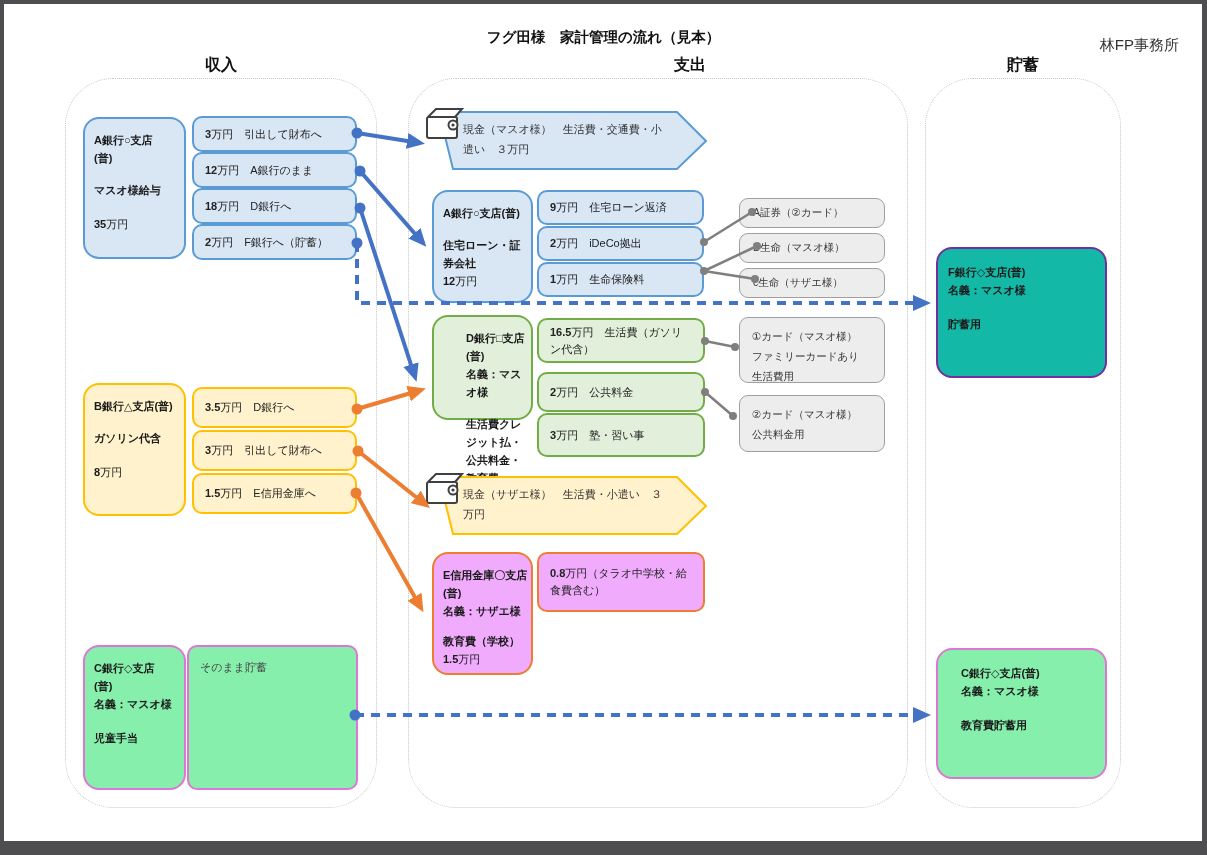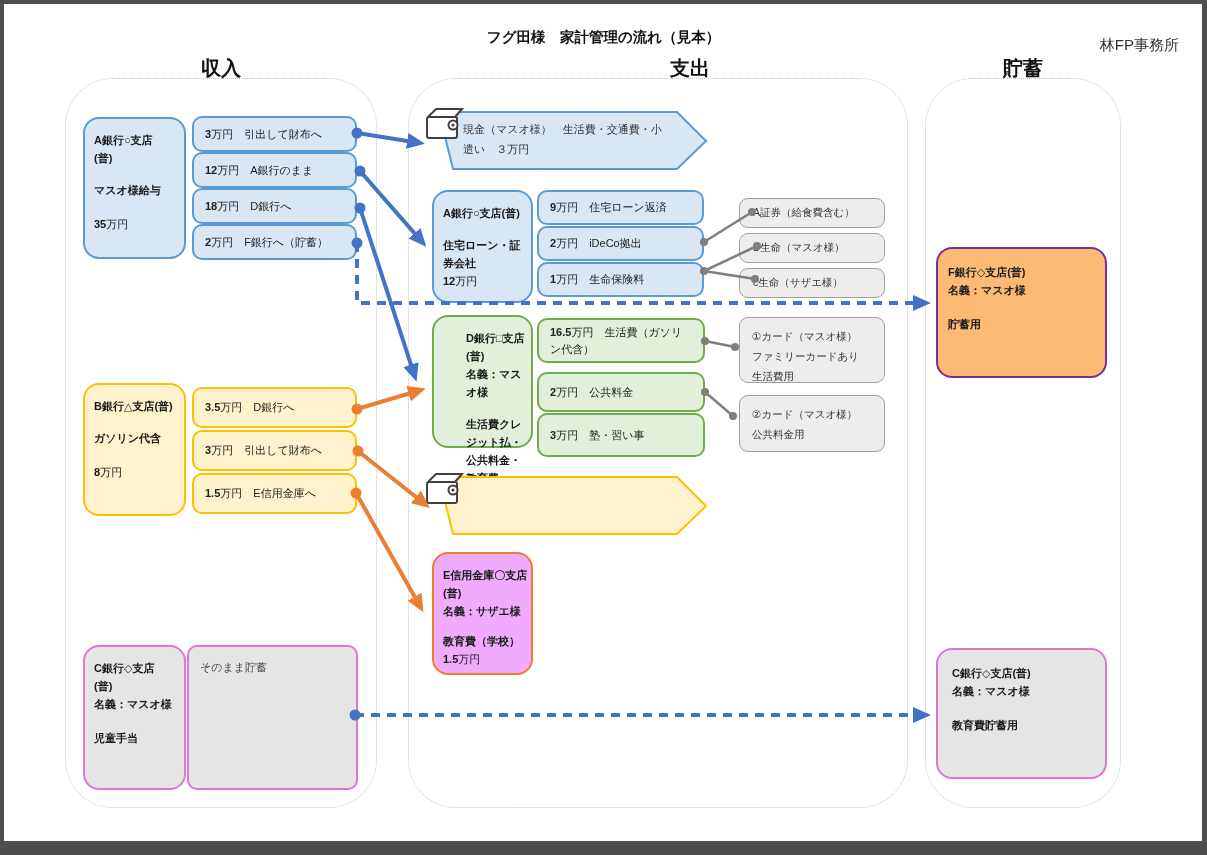--- a/index.html
+++ b/index.html
@@ -2,37 +2,37 @@
 <html><head>
 <meta charset="utf-8">
 <style>
   html,body{margin:0;padding:0;}
   body{font-family:"Liberation Sans","DejaVu Sans",sans-serif;background:#888;}
   .frame{position:relative;width:1207px;height:855px;background:#4e4e50;overflow:hidden;}
   .canvas{position:absolute;left:4px;top:4px;right:5px;bottom:14px;background:#ffffff;}
   .abs{position:absolute;box-sizing:border-box;}
   .page-title{left:0;right:0;top:28px;text-align:center;font-size:14.5px;font-weight:bold;color:#111;}
   .office{right:28px;top:36px;font-size:15px;color:#333;}
-  .col-header{top:55px;text-align:center;font-size:20px;font-weight:bold;color:#111;}
+  .col-header{top:55px;text-align:center;font-size:16px;font-weight:bold;color:#111;}
   .container{border:1.5px dotted #c6c6c6;border-radius:48px;background:transparent;}
   .block{border-radius:16px;border:2px solid;font-size:11px;line-height:18px;color:#1a1a1a;
          padding:12px 6px 6px 9px;font-weight:bold;}
   .item{border-radius:10px;border:2px solid;font-size:11px;line-height:17px;color:#222;
         display:flex;align-items:center;padding:0 11px;}
   .itxt{display:inline;}
   .num{font-weight:bold;}
   .topalign{align-items:flex-start;padding-top:12px;}
   .mt0{margin-top:0;} .mt12{margin-top:12px;} .mt14{margin-top:14px;} .mt16{margin-top:16px;}
   .amt{font-weight:normal;}
   .blue  {background:#D9E6F4;border-color:#5B9BD5;}
   .yellow{background:#FFF2CC;border-color:#FFC000;}
-  .pink  {background:#e5e5e5;border-color:#DC77D4;}
+  .pink  {background:#86efac;border-color:#DC77D4;}
   .green {background:#E2EFDA;border-color:#70AD47;}
   .orange{background:#f0abfc;border-color:#ED7D31;}
-  .purple{background:#fdba74;border-color:#7030A0;}
+  .purple{background:#14b8a6;border-color:#7030A0;}
   .graybx{background:#EDEDED;border-color:#A0A0A0;border-radius:9px;font-weight:normal;color:#333;}
   .instbox{border:1.5px solid #A0A0A0;font-size:10.5px;display:flex;align-items:center;padding:0 13px;}
   .cardbox{border:1.5px solid #A0A0A0;font-size:10.5px;line-height:20px;padding:8px 12px;}
   .pent-text{font-size:11px;line-height:20px;color:#333;font-weight:normal;}
   .note-item{font-weight:normal;color:#444;}
   svg.overlay{pointer-events:none;z-index:50;}
   .blk{z-index:10;}
   .icon{z-index:20;}
 </style>
 </head>
@@ -115,25 +115,25 @@
   <div class="abs blk item blue" style="left:537px;top:190px;width:167px;height:35px;">
       <span class="itxt"><span class="num">9</span><span>万円</span><span>　住宅ローン返済</span></span>
     </div>
   <div class="abs blk item blue" style="left:537px;top:226px;width:167px;height:35px;">
       <span class="itxt"><span class="num">2</span><span>万円</span><span>　iDeCo拠出</span></span>
     </div>
   <div class="abs blk item blue" style="left:537px;top:262px;width:167px;height:35px;">
       <span class="itxt"><span class="num">1</span><span>万円</span><span>　生命保険料</span></span>
     </div>
 
-  <div class="abs blk graybx instbox" style="left:739px;top:198px;width:146px;height:30px;">A証券（給食費含む）</div>
+  <div class="abs blk graybx instbox" style="left:739px;top:198px;width:146px;height:30px;">A証券（②カード）</div>
   <div class="abs blk graybx instbox" style="left:739px;top:233px;width:146px;height:30px;">B生命（マスオ様）</div>
   <div class="abs blk graybx instbox" style="left:739px;top:268px;width:146px;height:30px;">c生命（サザエ様）</div>
 
-  <div class="abs blk block green" style="left:432px;top:315px;width:101px;height:133px;padding-right:3px;padding-left:32px;">
+  <div class="abs blk block green" style="left:432px;top:315px;width:101px;height:105px;padding-right:3px;padding-left:32px;">
     <div>D銀行□支店(普)</div>
     <div>名義：マスオ様</div>
     <div class="mt14">生活費クレジット払・公共料金・教育費</div>
     <div class="amt"><span class="num">21.5</span><span>万円</span></div>
   </div>
   <div class="abs blk item green" style="left:537px;top:318px;width:168px;height:45px;">
       <span class="itxt"><span class="num">16.5</span><span>万円</span><span>　生活費（ガソリン代含）</span></span>
     </div>
   <div class="abs blk item green" style="left:537px;top:372px;width:168px;height:40px;">
       <span class="itxt"><span class="num">2</span><span>万円</span><span>　公共料金</span></span>
@@ -148,41 +148,45 @@
   </div>
   <div class="abs blk graybx cardbox" style="left:739px;top:317px;width:146px;height:66px;">
     <div>①カード（マスオ様）</div>
     <div>ファミリーカードあり</div>
     <div>生活費用</div>
   </div>
 
   <svg class="abs blk" style="left:427px;top:476px;" width="281" height="59">
     <polygon points="12,1 250,1 279,30 250,58 26,58" fill="#FFF2CC" stroke="#FFC000" stroke-width="2"></polygon>
   </svg>
+  <div class="abs blk pent-text" style="left:463px;top:484px;width:200px;">現金（サザエ様）　生活費・小遣い　３万円</div>
   <svg class="abs icon" style="left:424px;top:472px;" width="42" height="34" viewBox="0 0 42 34">
     <path d="M4 10 L12 2 H38 L31 10" fill="#ffffff" stroke="#404040" stroke-width="2"></path>
     <rect x="3" y="10" width="30" height="21" rx="2" fill="#ffffff" stroke="#404040" stroke-width="2"></rect>
     <circle cx="29" cy="18" r="4.5" fill="#ffffff" stroke="#404040" stroke-width="2"></circle>
     <circle cx="29" cy="18" r="1.6" fill="#404040"></circle>
   </svg>
 
   <div class="abs blk block orange" style="left:432px;top:552px;width:101px;height:123px;padding-right:3px;">
     <div>E信用金庫〇支店</div>
     <div>(普)</div>
     <div>名義：サザエ様</div>
     <div class="mt12">教育費（学校）</div>
     <div class="amt"><span class="num">1.5</span><span>万円</span></div>
   </div>
+  <div class="abs blk item orange" style="left:537px;top:552px;width:168px;height:60px;">
+      <span class="itxt"><span class="num">0.8</span><span>万円</span><span>（タラオ中学校・給食費含む）</span></span>
+    </div>
 
   <div class="abs blk block purple" style="left:936px;top:247px;width:171px;height:131px;padding:14px 10px;">
     <div>F銀行◇支店(普)</div>
     <div>名義：マスオ様</div>
     <div class="mt16">貯蓄用</div>
   </div>
-  <div class="abs blk block pink" style="left:936px;top:648px;width:171px;height:131px;padding:14px 14px;">
+  <div class="abs blk block pink" style="left:936px;top:648px;width:171px;height:131px;padding:14px 23px;">
     <div>C銀行◇支店(普)</div>
     <div>名義：マスオ様</div>
     <div class="mt16">教育費貯蓄用</div>
   </div>
 
   <svg class="abs overlay" style="left:0;top:0;" width="1207" height="855">
     <defs>
       <marker id="mb" markerUnits="userSpaceOnUse" markerWidth="18" markerHeight="16" refX="13" refY="8" orient="auto">
         <path d="M0,0 L18,8 L0,16 Z" fill="#4472C4"></path>
       </marker>

